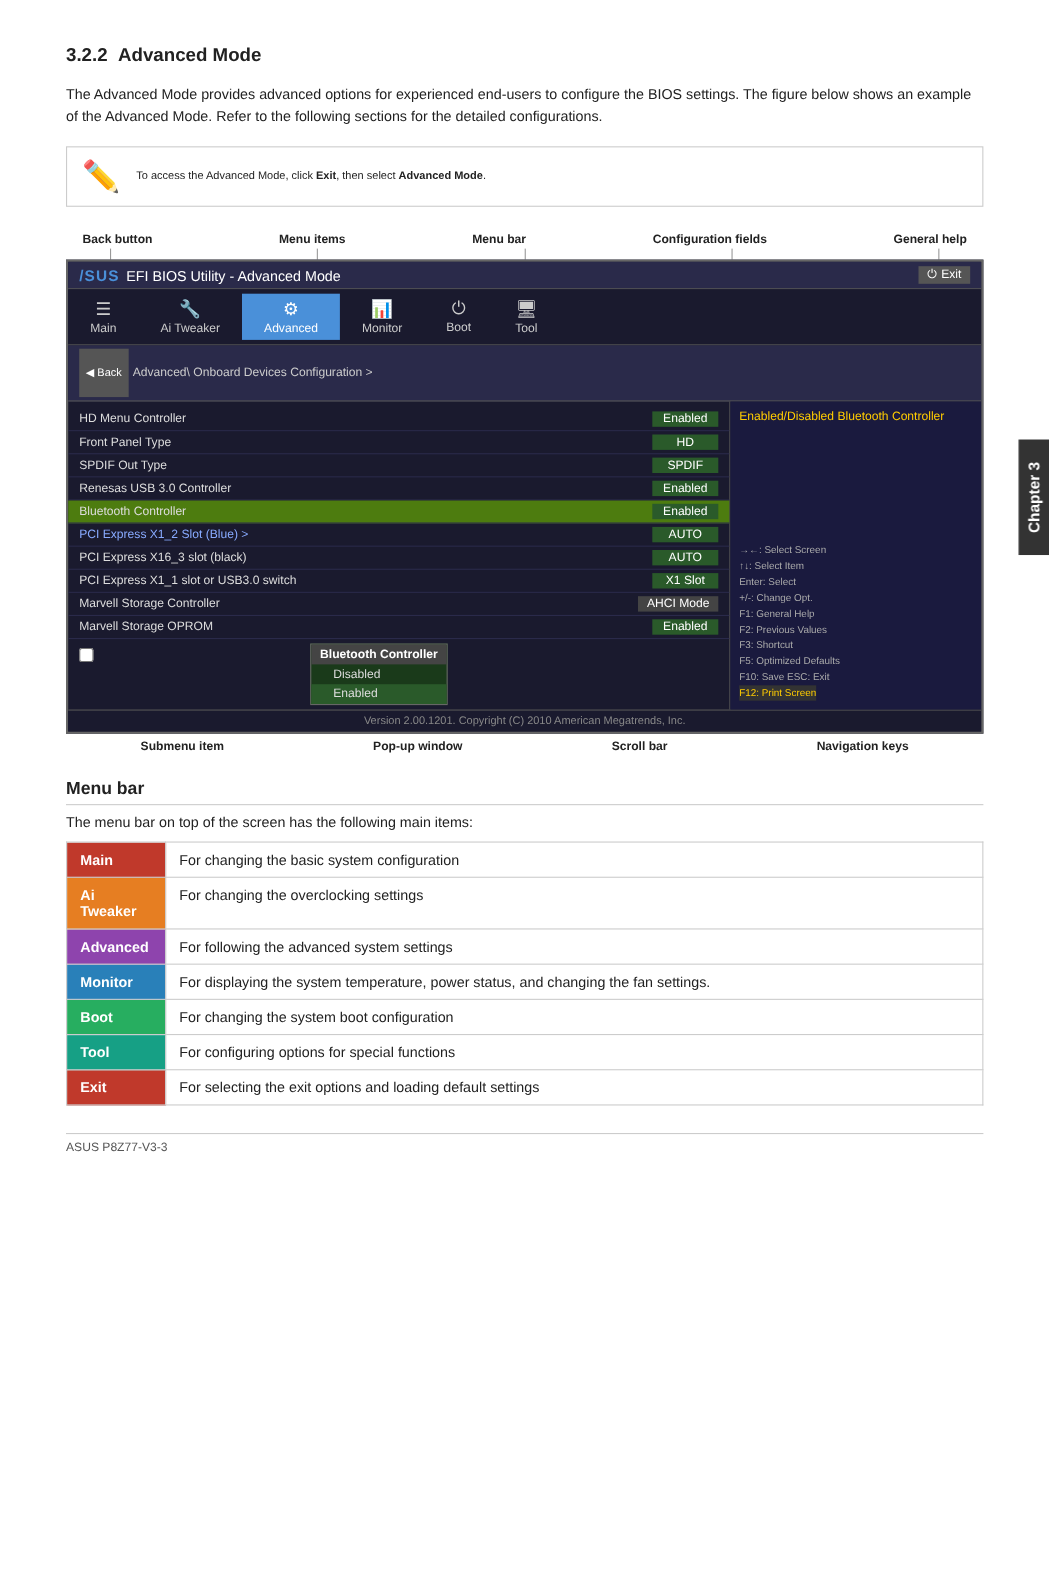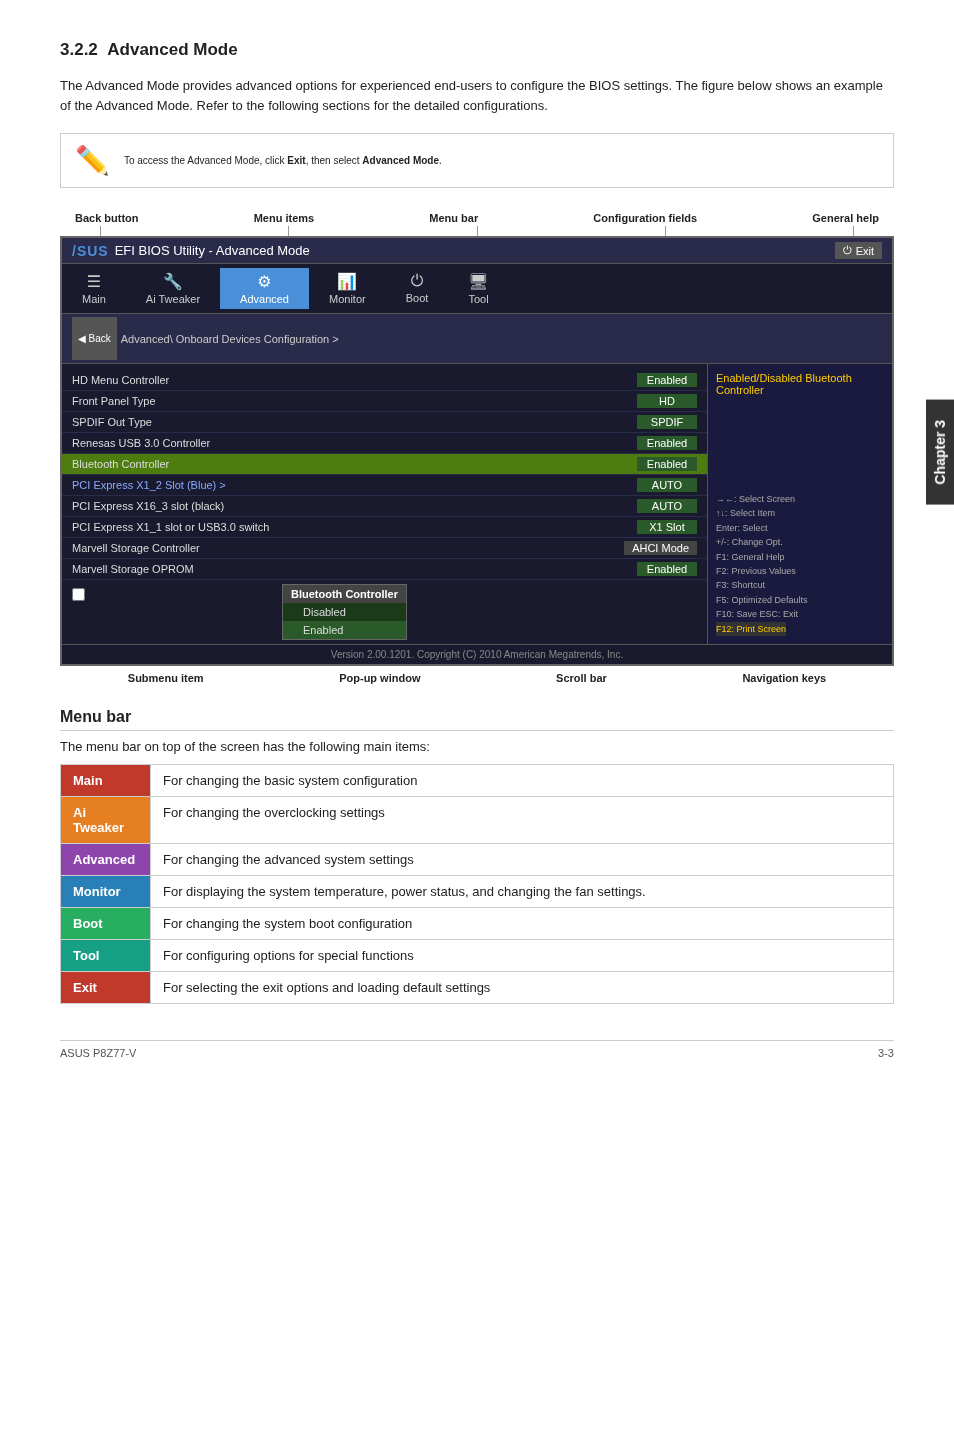--- a/index.html
+++ b/index.html
@@ -140,21 +140,21 @@
       display: flex;
       min-height: 280px;
     }
     .bios-left {
       flex: 1;
       padding: 6px 0;
       border-right: 1px solid #555;
       position: relative;
     }
     .bios-right {
-      width: 184px;
+      width: 228px;
       padding: 8px;
       background: #1a1a3e;
       position: relative;
     }
     .bios-right-title {
       color: #ffcc00;
       font-size: 11px;
       margin-bottom: 6px;
     }
     .bios-right-nav {
@@ -276,22 +276,22 @@
     .cell-aitweaker { background: #e67e22; }
     .cell-advanced { background: #8e44ad; }
     .cell-monitor { background: #2980b9; }
     .cell-boot { background: #27ae60; }
     .cell-tool { background: #16a085; }
     .cell-exit { background: #c0392b; }
 
     
     .page-footer {
       display: flex;
-      justify-content: space-between;
-      margin-top: 36px;
+      justify-content: flex-start;
+      margin-top: 25px;
       border-top: 1px solid #ccc;
       padding-top: 6px;
       font-size: 11px;
       color: #555;
     }
 
     
     .chapter-tab {
       position: fixed;
       right: 0;
@@ -498,21 +498,21 @@
       <tr>
         <td class="menu-cell cell-main">Main</td>
         <td>For changing the basic system configuration</td>
       </tr>
       <tr>
         <td class="menu-cell cell-aitweaker">Ai Tweaker</td>
         <td>For changing the overclocking settings</td>
       </tr>
       <tr>
         <td class="menu-cell cell-advanced">Advanced</td>
-        <td>For changing the advanced system settings</td>
+        <td>For following the advanced system settings</td>
       </tr>
       <tr>
         <td class="menu-cell cell-monitor">Monitor</td>
         <td>For displaying the system temperature, power status, and changing the fan settings.</td>
       </tr>
       <tr>
         <td class="menu-cell cell-boot">Boot</td>
         <td>For changing the system boot configuration</td>
       </tr>
       <tr>

